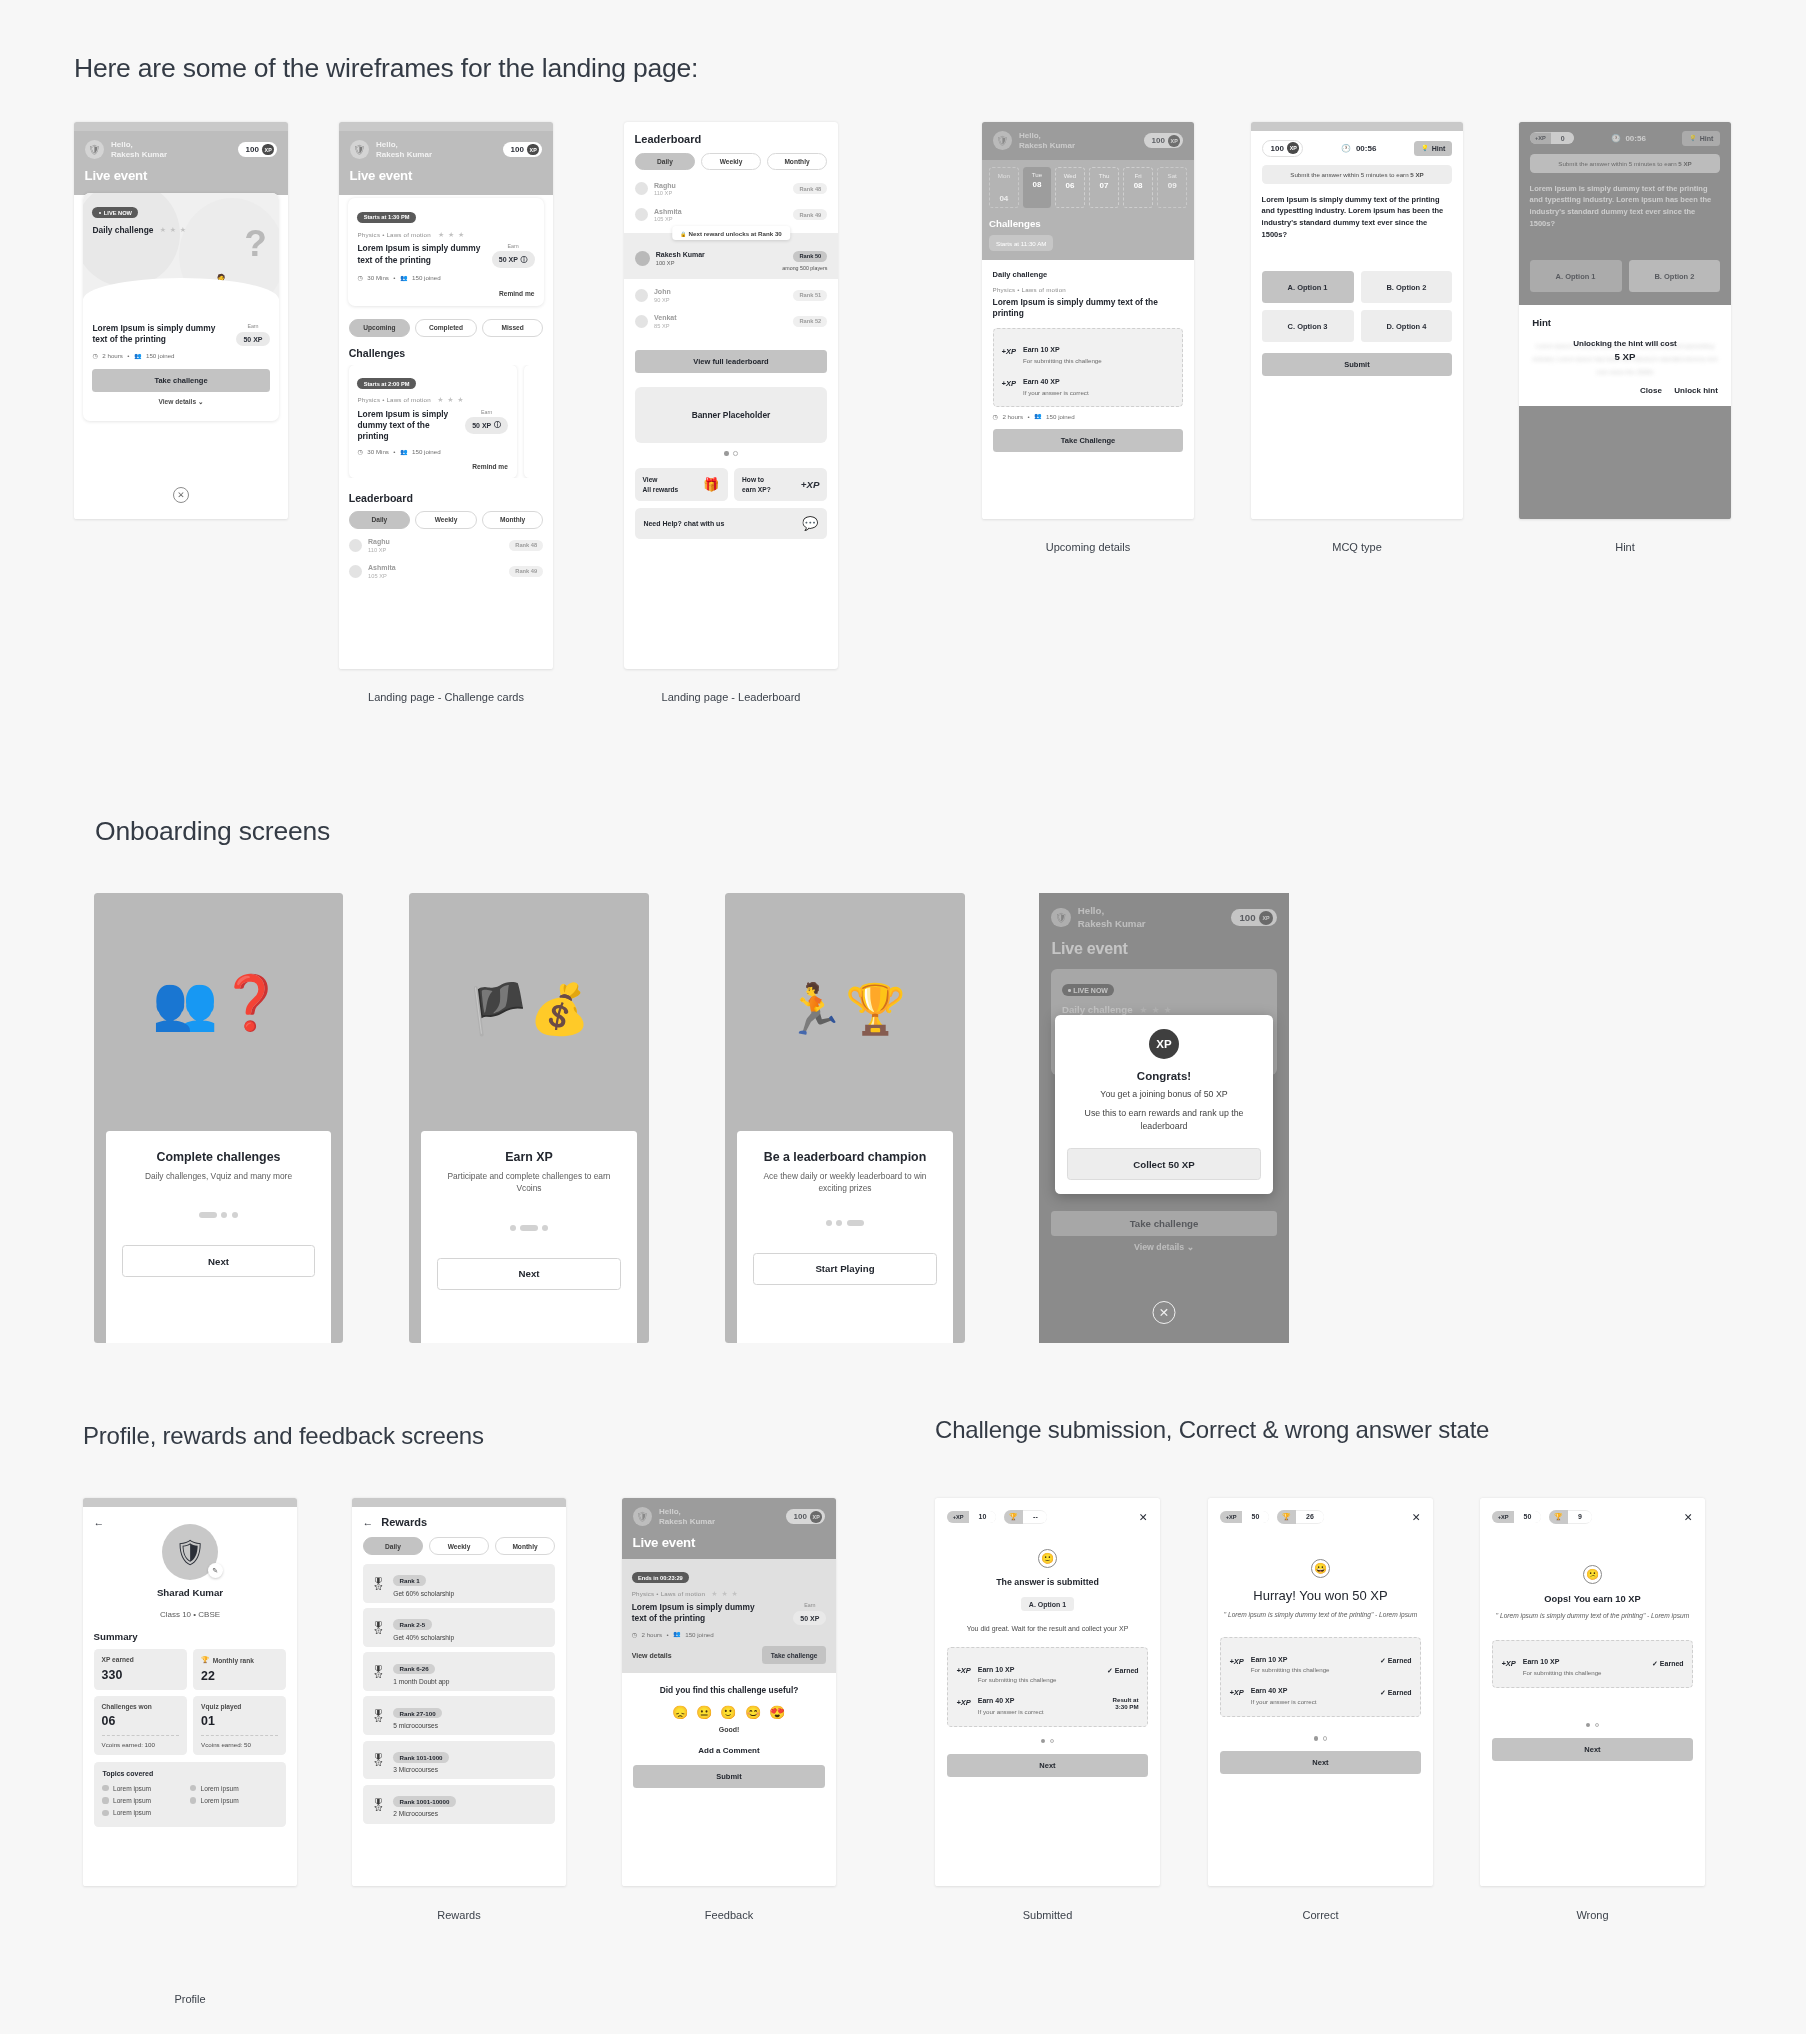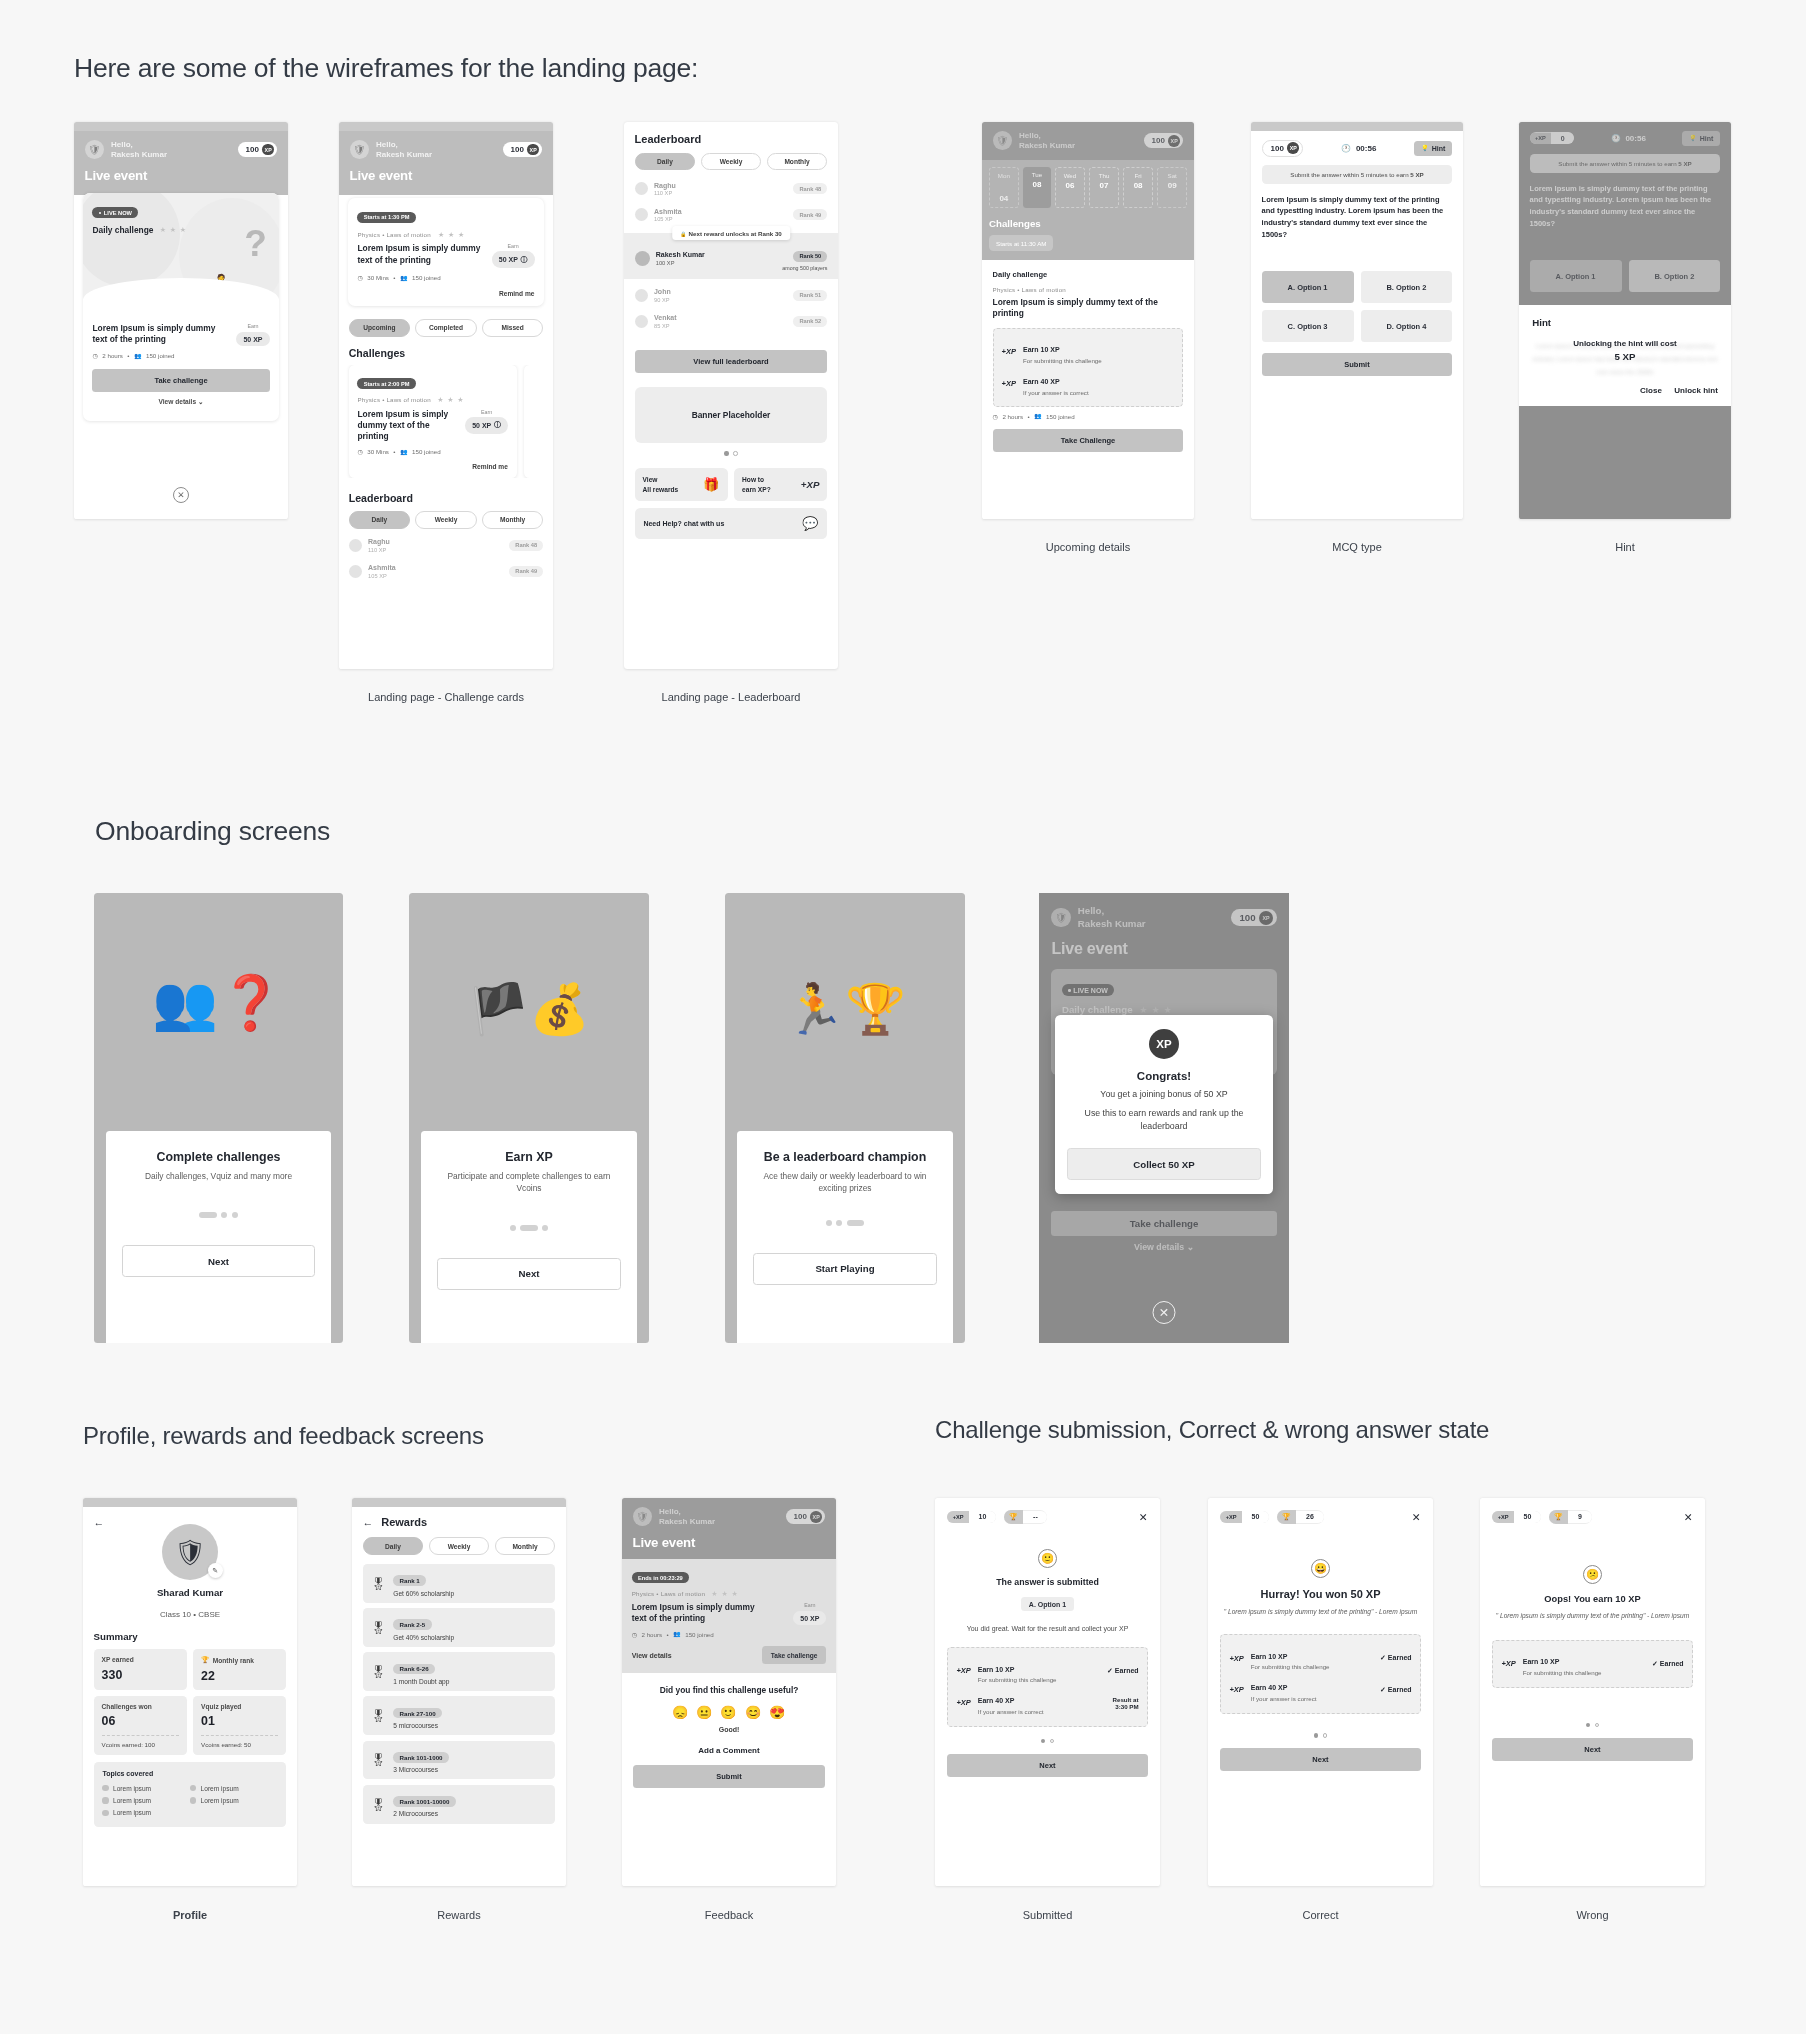--- a/index.html
+++ b/index.html
@@ -714,21 +714,21 @@
             <span>Lorem ipsum</span>
             </div>
           <div style="width:50%;display:flex;align-items:center;gap:4.4px;padding:2.6px 0;font-size:6.6px;color:#4a4a4a;">
             <span style="width:6.2px;height:6.2px;border-radius:50%;background:#c2c2c2;"></span>
             <span>Lorem ipsum</span>
             </div>
         </div>
       </div>
     </div>
   </div>
-  <div class="caption" style="position:absolute;left:83px;top:1897px;width:214px;font-weight:bold;">Profile</div>
+  <div class="caption" style="position:absolute;left:83px;top:1981px;width:214px;">Profile</div>
 
   <div class="phone" style="position:absolute;left:352px;top:1498px;width:214px;height:388px;border-radius:2.6px;">
     <div class="statusbar"></div>
     <div style="padding:9.7px 10.6px 10.6px;">
       <div style="display:flex;align-items:center;gap:8px;">
         <span style="font-size:10.6px;">←</span>
         <span style="font-size:11px;font-weight:700;color:#23272f;">Rewards</span>
       </div>
       <div class="tabs" style="margin-top:8.8px;">
         <div class="tab active">Daily</div>
@@ -888,21 +888,21 @@
           <span class="v">50</span>
         </div>
         <div class="sub-pill">
           <span class="k" style="font-size:7px;">🏆</span>
           <span class="v">26</span>
         </div>
         <div style="margin-left:auto;font-size:10.6px;color:#2b2f38;">✕</div>
       </div>
       <div style="margin-top:35px;">
         <div class="face">😀</div>
-        <div style="text-align:center;font-size:11px;font-weight:700;margin-top:9.7px;color:#23272f;">Hurray! You won 50 XP</div>
+        <div style="text-align:center;font-size:13px;font-weight:400;margin-top:9.7px;color:#23272f;">Hurray! You won 50 XP</div>
         <div class="smallq" style="margin-top:7px;">" Lorem ipsum is simply dummy text of the printing"  - Lorem ipsum</div>
       </div>
       <div class="xp-earn-box" style="margin-top:17.6px;">
         <div class="xp-line">
           <span class="xp-tag">+XP</span>
           <span><span class="xp-t1">Earn 10 XP</span>
             <div class="xp-t2">For submitting this challenge</div></span>
           <span class="earned">✓ Earned</span>
         </div>
         <div class="xp-line">

